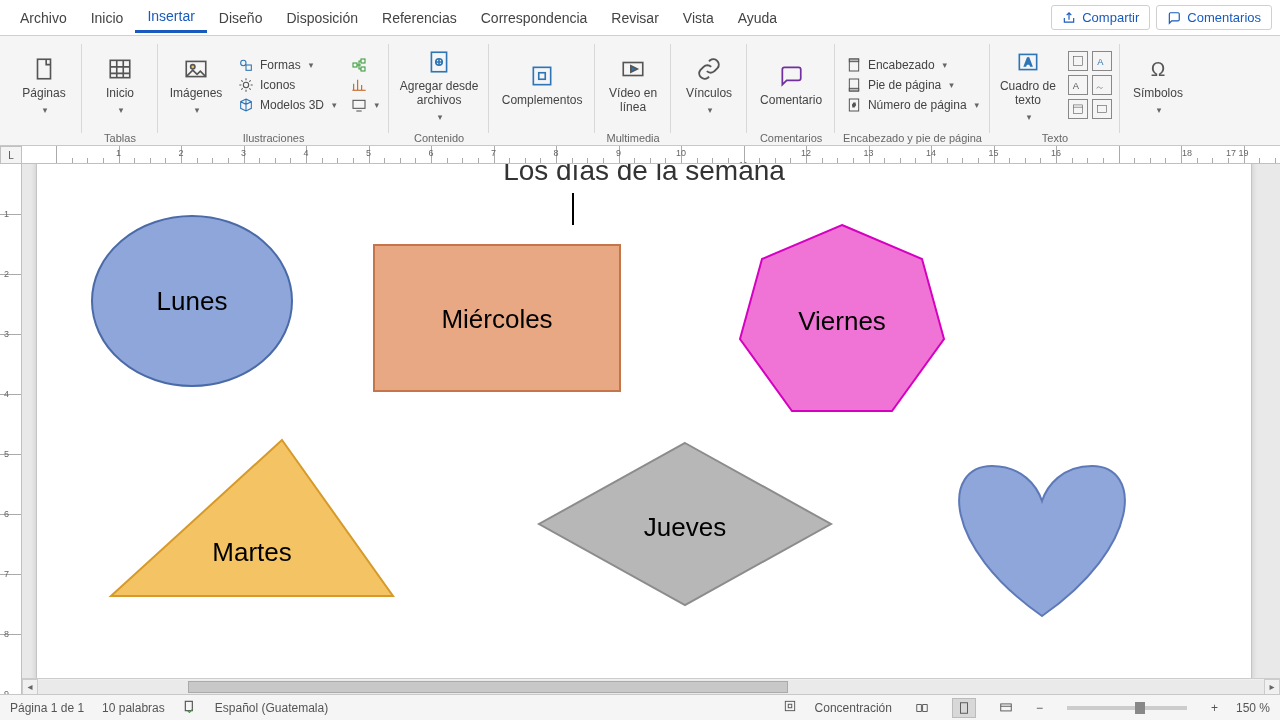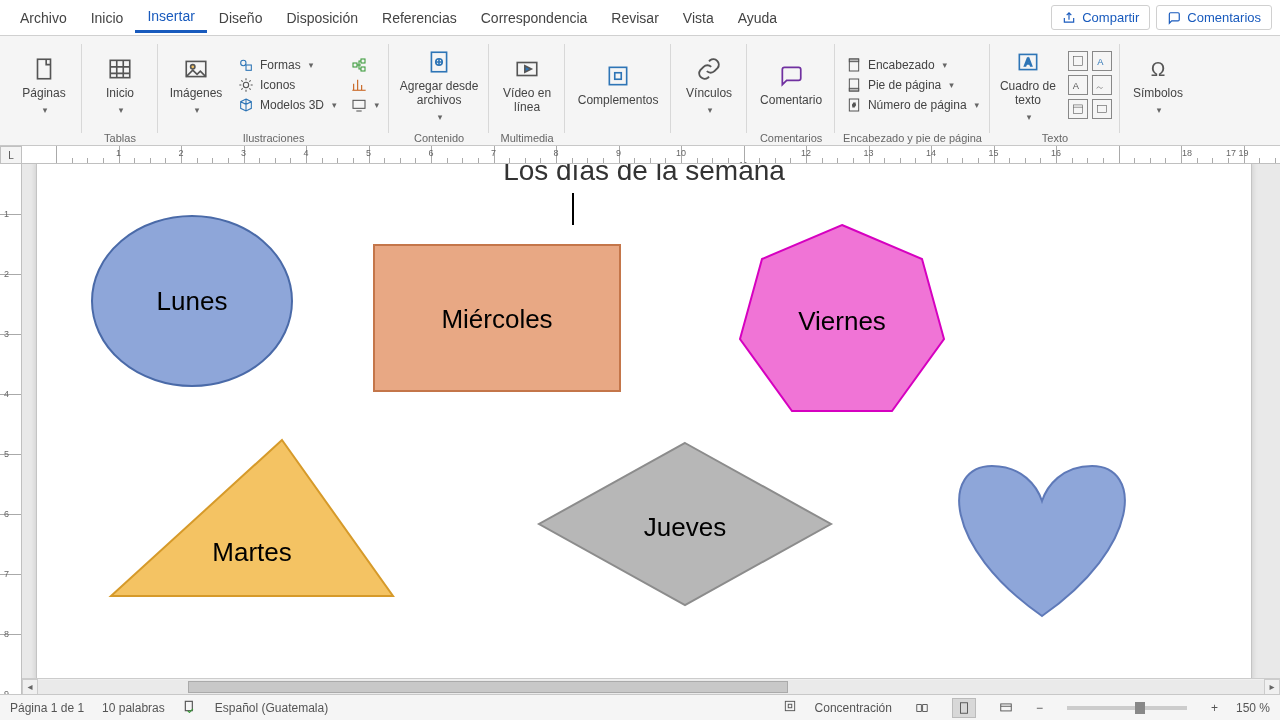--- a/index.html
+++ b/index.html
@@ -203,46 +203,46 @@
           </span>
         <span>Agregar desde archivos</span>
           <span class="chev">▾</span>
       </div>
     </div>
     <div class="group-label">Contenido</div>
   </div>
 
   <div class="group">
     <div class="group-body">
-      <div class="big-btn">
-        <span class="ico">
-            <svg viewBox="0 0 24 24" fill="none" stroke="#555" stroke-width="1.5">
-              <rect x="3" y="6" width="18" height="12"></rect>
-              <path d="M10 9l6 3-6 3z" fill="#2e75b6"></path>
-            </svg>
-          </span>
-        <span>Vídeo en línea</span>
-      </div>
-    </div>
-    <div class="group-label">Multimedia</div>
-  </div>
-
-  <div class="group">
-    <div class="group-body">
       <div class="big-btn" style="width:90px">
         <span class="ico">
             <svg viewBox="0 0 24 24" fill="none" stroke="#2e75b6" stroke-width="1.5">
               <rect x="4" y="4" width="16" height="16"></rect>
               <rect x="9" y="9" width="6" height="6"></rect>
             </svg>
           </span>
         <span>Complementos</span>
       </div>
     </div>
     <div class="group-label" style="visibility:hidden">.</div>
+  </div>
+
+  <div class="group">
+    <div class="group-body">
+      <div class="big-btn">
+        <span class="ico">
+            <svg viewBox="0 0 24 24" fill="none" stroke="#555" stroke-width="1.5">
+              <rect x="3" y="6" width="18" height="12"></rect>
+              <path d="M10 9l6 3-6 3z" fill="#2e75b6"></path>
+            </svg>
+          </span>
+        <span>Vídeo en línea</span>
+      </div>
+    </div>
+    <div class="group-label">Multimedia</div>
   </div>
 
   <div class="group">
     <div class="group-body">
       <div class="big-btn">
         <span class="ico">
             <svg viewBox="0 0 24 24" fill="none" stroke="#555" stroke-width="1.8">
               <path d="M10 14a5 5 0 0 0 7 0l3-3a5 5 0 0 0-7-7l-1 1M14 10a5 5 0 0 0-7 0l-3 3a5 5 0 0 0 7 7l1-1"></path>
             </svg>
           </span>

